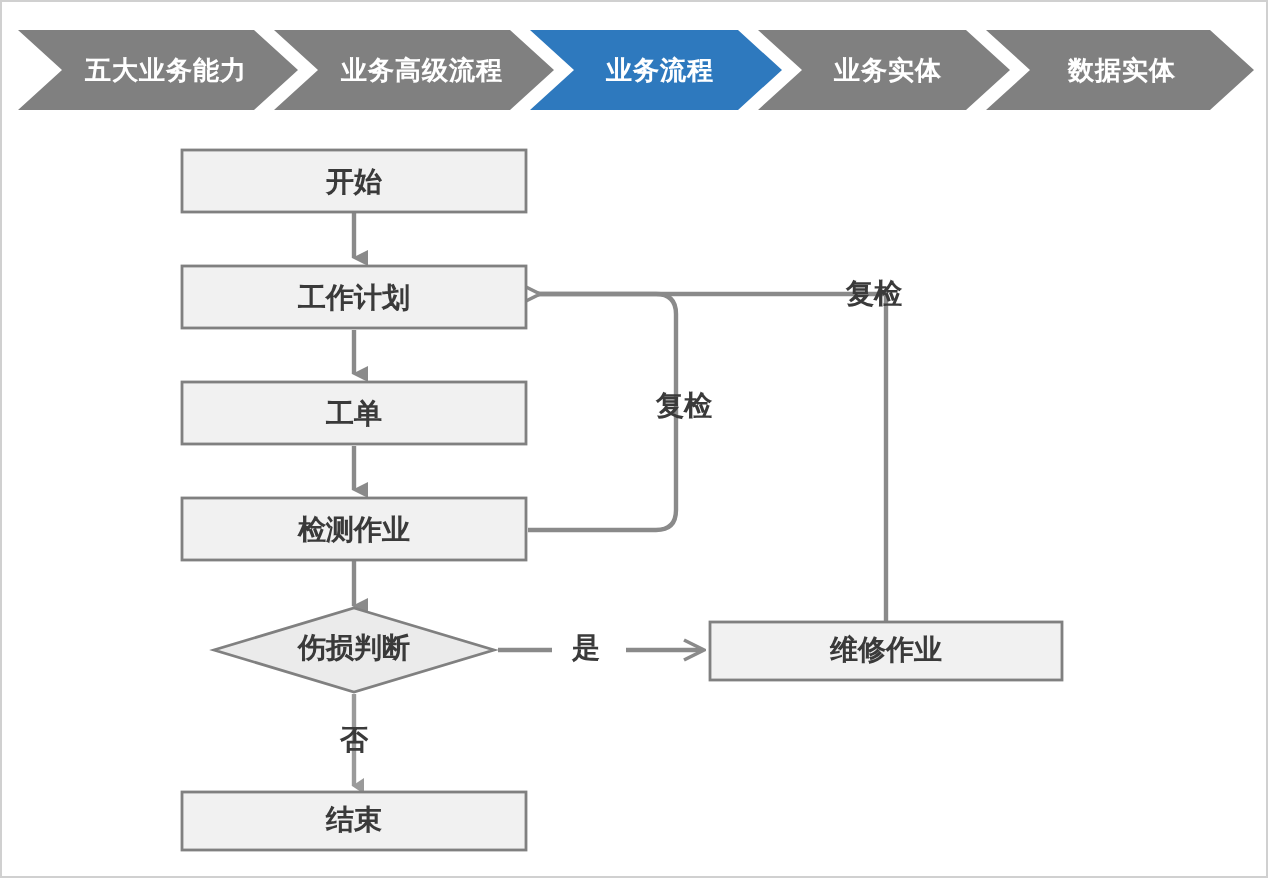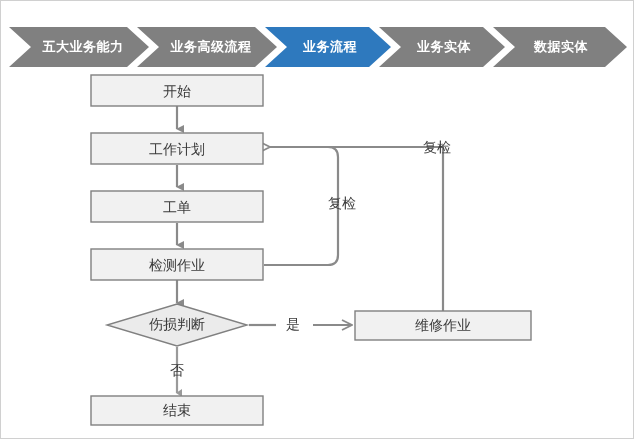--- a/index.html
+++ b/index.html
@@ -17,41 +17,42 @@
     background: #ffffff;
     border: 1px solid #d0d0d0;
     box-sizing: border-box;
     overflow: hidden;
   }
 
   
   #breadcrumb {
     position: absolute;
     left: 0;
-    top: 24px;
+    top: 12px;
     width: 634px;
     height: 44px;
   }
   #breadcrumb svg { display: block; }
   .crumb-label {
     font-size: 13px;
     font-weight: bold;
     letter-spacing: 0.5px;
     fill: #ffffff;
     dominant-baseline: middle;
     text-anchor: middle;
   }
 
   
   #flow {
     position: absolute;
     left: 0;
     top: 0;
     width: 634px;
     height: 439px;
+    font-weight: bold;
   }
   #flow svg { display: block; }
 
   .node-box {
     fill: #f1f1f1;
     stroke: #808080;
     stroke-width: 1.4;
   }
   .node-diamond {
     fill: #ebebeb;

